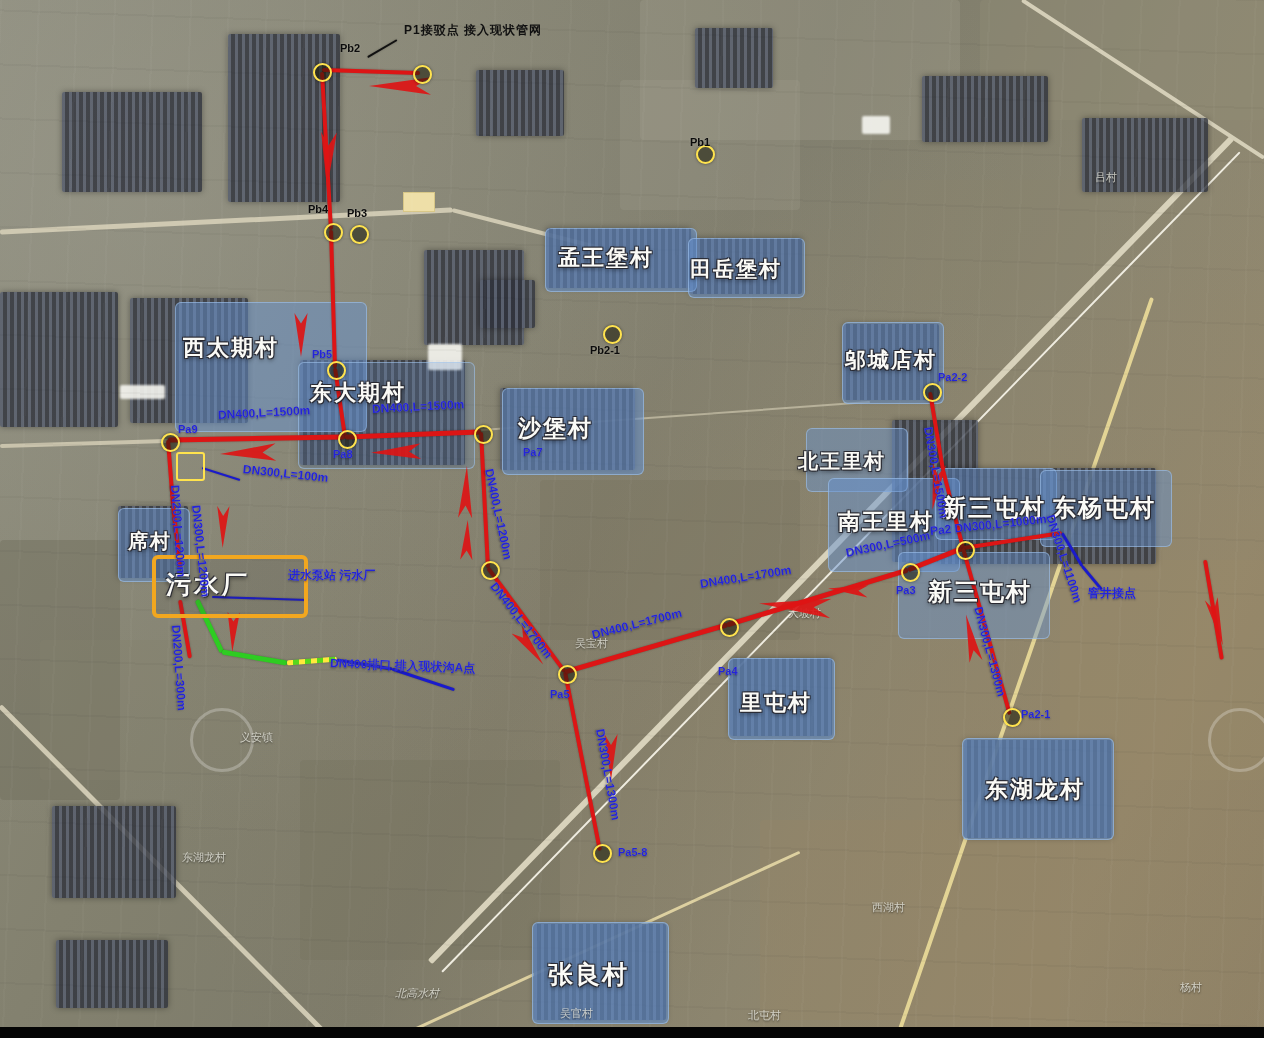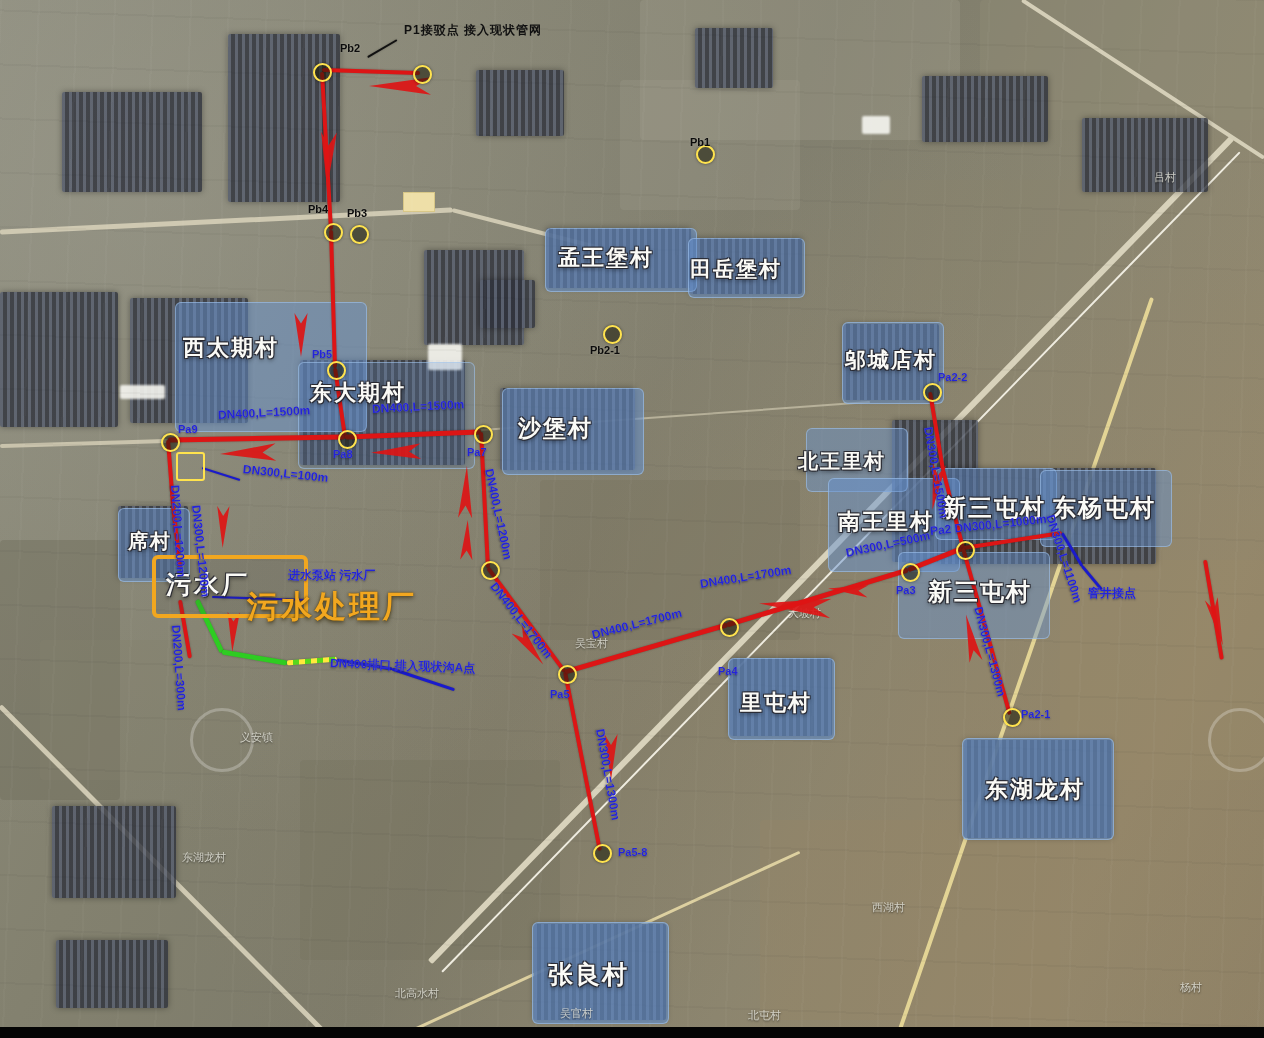--- a/index.html
+++ b/index.html
@@ -54,21 +54,20 @@
   .wmark{position:absolute;z-index:4;border:3px solid rgba(255,255,255,.25);border-radius:50%;}
   #bottom-bar{position:absolute;z-index:9;left:0;top:1027px;width:1264px;height:11px;background:#050505;}
 </style>
 </head>
 <body>
 
 <div id="map">
   <div id="bridge"></div>
   <div id="plant-box"></div>
   <div id="plant-inner">污水厂</div>
-  <div id="plant-title">污水处理厂</div>
   <div id="pump-box"></div>
   <div id="top-note">P1接驳点 接入现状管网</div>
   <div id="bottom-bar"></div>
 <div class="field" style="left: 640px; top: 0px; width: 320px; height: 140px; background: rgba(160, 158, 140, 0.35); border-radius: 4px;"></div>
     <div class="field" style="left: 980px; top: 0px; width: 284px; height: 120px; background: rgba(145, 140, 118, 0.4); border-radius: 4px;"></div>
     <div class="field" style="left: 0px; top: 540px; width: 120px; height: 260px; background: rgba(110, 108, 92, 0.45); border-radius: 4px;"></div>
     <div class="field" style="left: 540px; top: 480px; width: 260px; height: 160px; background: rgba(120, 116, 96, 0.4); border-radius: 4px;"></div>
     <div class="field" style="left: 760px; top: 820px; width: 300px; height: 200px; background: rgba(150, 134, 102, 0.38); border-radius: 4px;"></div>
     <div class="field" style="left: 1060px; top: 560px; width: 204px; height: 220px; background: rgba(152, 138, 106, 0.4); border-radius: 4px;"></div>
     <div class="field" style="left: 300px; top: 760px; width: 260px; height: 200px; background: rgba(118, 114, 96, 0.4); border-radius: 4px;"></div>
@@ -139,26 +138,26 @@
     <div class="vlabel" style="left: 740px; top: 688px; font-size: 22px;">里屯村</div>
     <div class="village" style="left: 962px; top: 738px; width: 150px; height: 100px; opacity: 1; background: rgba(102, 146, 208, 0.6);"></div>
     <div class="vlabel" style="left: 985px; top: 774px; font-size: 23px;">东湖龙村</div>
     <div class="village" style="left: 532px; top: 922px; width: 135px; height: 100px; opacity: 1; background: rgba(102, 146, 208, 0.6);"></div>
     <div class="vlabel" style="left: 548px; top: 958px; font-size: 25px;">张良村</div>
     <div class="village" style="left: 118px; top: 508px; width: 70px; height: 72px; opacity: 1; background: rgba(102, 146, 208, 0.5);"></div>
     <div class="vlabel" style="left: 128px; top: 528px; font-size: 20px;">席村</div>
     <div class="mlabel" style="left: 788px; top: 606px;">大坡村</div>
     <div class="mlabel" style="left: 240px; top: 730px; text-align: center;">义安镇</div>
     <div class="mlabel" style="left: 182px; top: 850px;">东湖龙村</div>
-    <div class="mlabel" style="left: 395px; top: 986px;">北高水村</div>
+    <div class="mlabel" style="left: 395px; top: 986px; font-style: italic;">北高水村</div>
     <div class="mlabel" style="left: 560px; top: 1006px;">吴官村</div>
     <div class="mlabel" style="left: 748px; top: 1008px;">北屯村</div>
     <div class="mlabel" style="left: 872px; top: 900px;">西湖村</div>
     <div class="mlabel" style="left: 1180px; top: 980px;">杨村</div>
-    <div class="mlabel" style="left: 1154px; top: 170px; text-align: center;">吕村</div>
+    <div class="mlabel" style="left: 1095px; top: 170px; text-align: center;">吕村</div>
     <div class="mlabel" style="left: 575px; top: 636px;">吴宝村</div>
     <div class="pipe" style="left: 322px; top: 70px; width: 98.0459px; height: 4px; background: rgb(221, 21, 21); transform: translateY(-50%) rotate(1.7534deg); box-shadow: rgba(0, 0, 0, 0.3) 0px 0px 2px;"></div>
     <div class="pipe" style="left: 322px; top: 72px; width: 158.256px; height: 4px; background: rgb(221, 21, 21); transform: translateY(-50%) rotate(86.7398deg); box-shadow: rgba(0, 0, 0, 0.3) 0px 0px 2px;"></div>
     <div class="pipe" style="left: 331px; top: 230px; width: 138.058px; height: 4px; background: rgb(221, 21, 21); transform: translateY(-50%) rotate(88.3397deg); box-shadow: rgba(0, 0, 0, 0.3) 0px 0px 2px;"></div>
     <div class="pipe" style="left: 335px; top: 368px; width: 69.7209px; height: 4px; background: rgb(221, 21, 21); transform: translateY(-50%) rotate(81.7537deg); box-shadow: rgba(0, 0, 0, 0.3) 0px 0px 2px;"></div>
     <div class="pipe" style="left: 168px; top: 440px; width: 177.025px; height: 5px; background: rgb(221, 21, 21); transform: translateY(-50%) rotate(-0.971022deg); box-shadow: rgba(0, 0, 0, 0.3) 0px 0px 2px;"></div>
     <div class="pipe" style="left: 345px; top: 437px; width: 136.092px; height: 5px; background: rgb(221, 21, 21); transform: translateY(-50%) rotate(-2.10551deg); box-shadow: rgba(0, 0, 0, 0.3) 0px 0px 2px;"></div>
     <div class="pipe" style="left: 168px; top: 440px; width: 65.192px; height: 4px; background: rgb(221, 21, 21); transform: translateY(-50%) rotate(85.6013deg); box-shadow: rgba(0, 0, 0, 0.3) 0px 0px 2px;"></div>
     <div class="pipe" style="left: 173px; top: 505px; width: 63.3877px; height: 4px; background: rgb(221, 21, 21); transform: translateY(-50%) rotate(83.6598deg); box-shadow: rgba(0, 0, 0, 0.3) 0px 0px 2px;"></div>
     <div class="pipe" style="left: 180px; top: 600px; width: 58.8558px; height: 4px; background: rgb(221, 21, 21); transform: translateY(-50%) rotate(80.2176deg); box-shadow: rgba(0, 0, 0, 0.3) 0px 0px 2px;"></div>
@@ -210,21 +209,21 @@
     <div class="nlabel blue" style="left: 312px; top: 348px;">Pb5</div>
     <div class="marker" style="left: 695.5px; top: 144.5px;"></div>
     <div class="nlabel black" style="left: 690px; top: 136px;">Pb1</div>
     <div class="marker" style="left: 602.5px; top: 324.5px;"></div>
     <div class="nlabel black" style="left: 590px; top: 344px;">Pb2-1</div>
     <div class="marker" style="left: 160.5px; top: 432.5px;"></div>
     <div class="nlabel blue" style="left: 178px; top: 423px;">Pa9</div>
     <div class="marker" style="left: 337.5px; top: 429.5px;"></div>
     <div class="nlabel blue" style="left: 333px; top: 448px;">Pa8</div>
     <div class="marker" style="left: 473.5px; top: 424.5px;"></div>
-    <div class="nlabel blue" style="left: 467px; top: 446px;">Pa7</div>
+    <div class="nlabel blue" style="left: 484px; top: 446px; padding-left: 39px;">Pa7</div>
     <div class="marker" style="left: 480.5px; top: 560.5px;"></div>
     <div class="marker" style="left: 557.5px; top: 664.5px;"></div>
     <div class="nlabel blue" style="left: 550px; top: 688px;">Pa5</div>
     <div class="marker" style="left: 592.5px; top: 843.5px;"></div>
     <div class="nlabel blue" style="left: 618px; top: 846px;">Pa5-8</div>
     <div class="marker" style="left: 719.5px; top: 617.5px;"></div>
     <div class="nlabel blue" style="left: 718px; top: 665px;">Pa4</div>
     <div class="marker" style="left: 900.5px; top: 562.5px;"></div>
     <div class="nlabel blue" style="left: 896px; top: 584px;">Pa3</div>
     <div class="marker" style="left: 955.5px; top: 540.5px;"></div>

